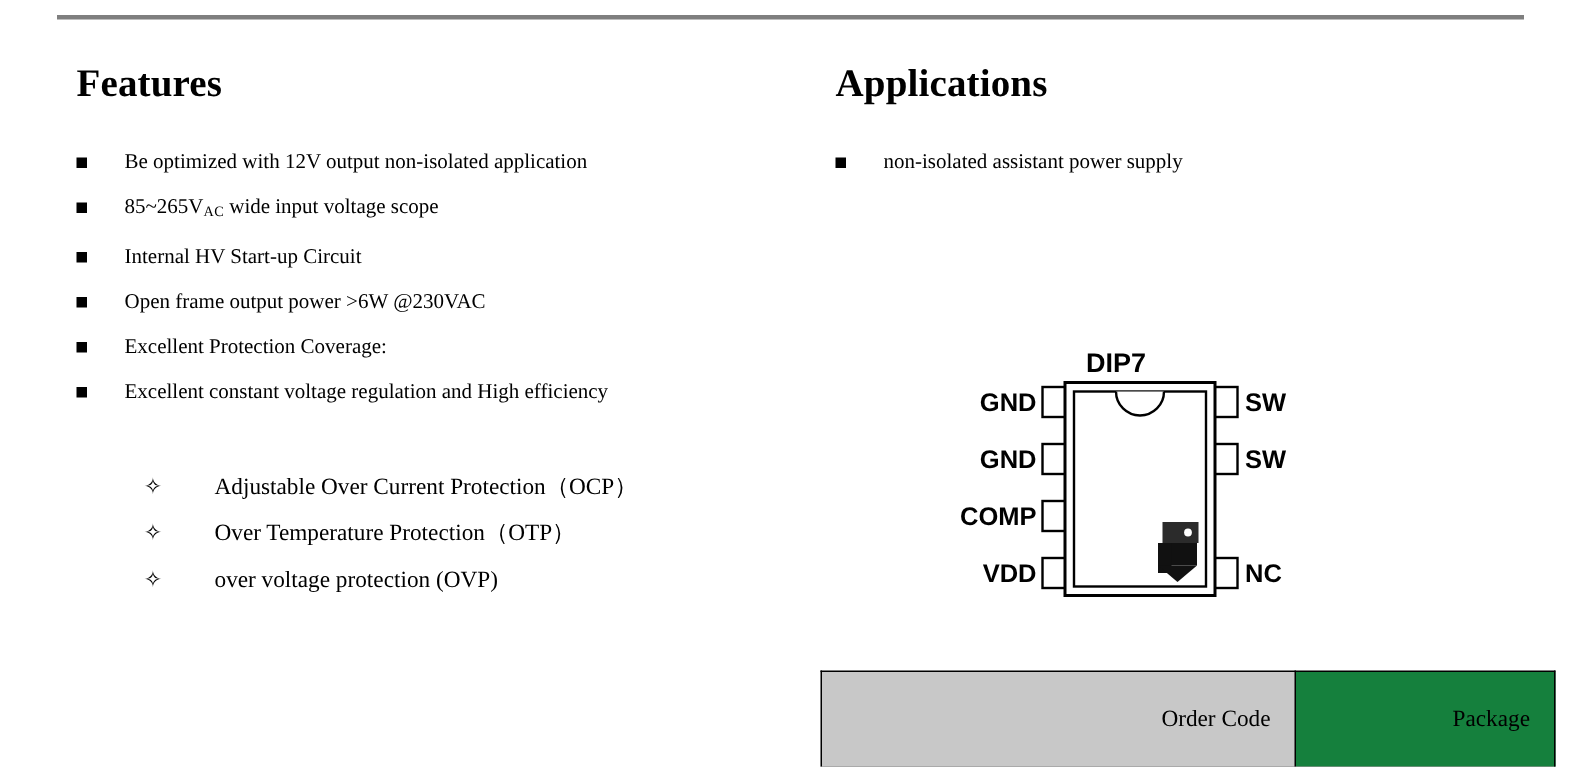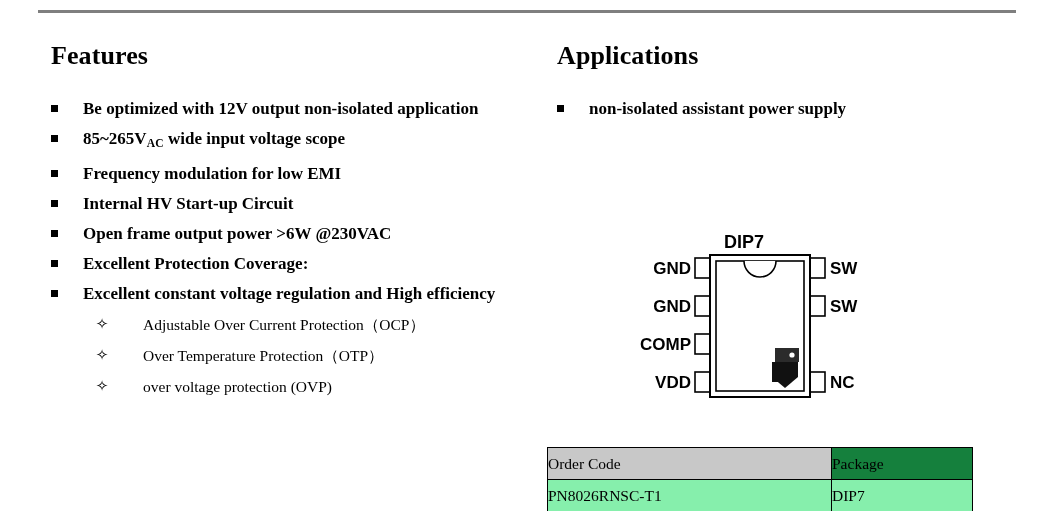--- a/index.html
+++ b/index.html
@@ -52,24 +52,23 @@
   }
 
   
   ul.bullets {
     list-style: none;
     margin: 0;
     padding: 0;
   }
   ul.bullets > li {
     position: relative;
-    font-size: 17px;
+    font-size: 14px;
     line-height: 30px;
     white-space: nowrap;
-    font-weight: bold;
   }
   .sq-bullet {
     position: absolute;
     left: 0;
     top: 11px;
     width: 7px;
     height: 7px;
     background: #000;
   }
   .bullet-text {
@@ -124,23 +123,23 @@
     position: absolute;
     left: 547px;
     top: 447px;
     width: 423px;
     border-collapse: collapse;
     table-layout: fixed;
     font-size: 15.5px;
   }
   #order-table th, #order-table td {
     border: 1.6px solid #000;
-    text-align: left;
+    text-align: right;
     font-weight: normal;
-    padding: 0;
+    padding: 16px;
     height: 31px;
     vertical-align: middle;
   }
   #order-table thead th {
     background: #c8c8c8;
   }
   #order-table tbody td {
     background: #86efac;
   }
   #order-table .col-code { width: 283px; }
@@ -160,24 +159,20 @@
     <li>
       <span class="sq-bullet"></span>
       <span class="bullet-text">Be optimized with 12V output non-isolated application</span>
     </li>
 
     <li>
       <span class="sq-bullet"></span>
       <span class="bullet-text"><span>85~265V</span><sub class="ac">AC</sub><span> wide input voltage scope</span></span>
     </li>
 
-    <li>
-      <span class="sq-bullet"></span>
-      <span class="bullet-text">Frequency modulation for low EMI</span>
-    </li>
 
     <li>
       <span class="sq-bullet"></span>
       <span class="bullet-text">Internal HV Start-up Circuit</span>
     </li>
 
     <li>
       <span class="sq-bullet"></span>
       <span class="bullet-text">Open frame output power &gt;6W @230VAC</span>
     </li>

